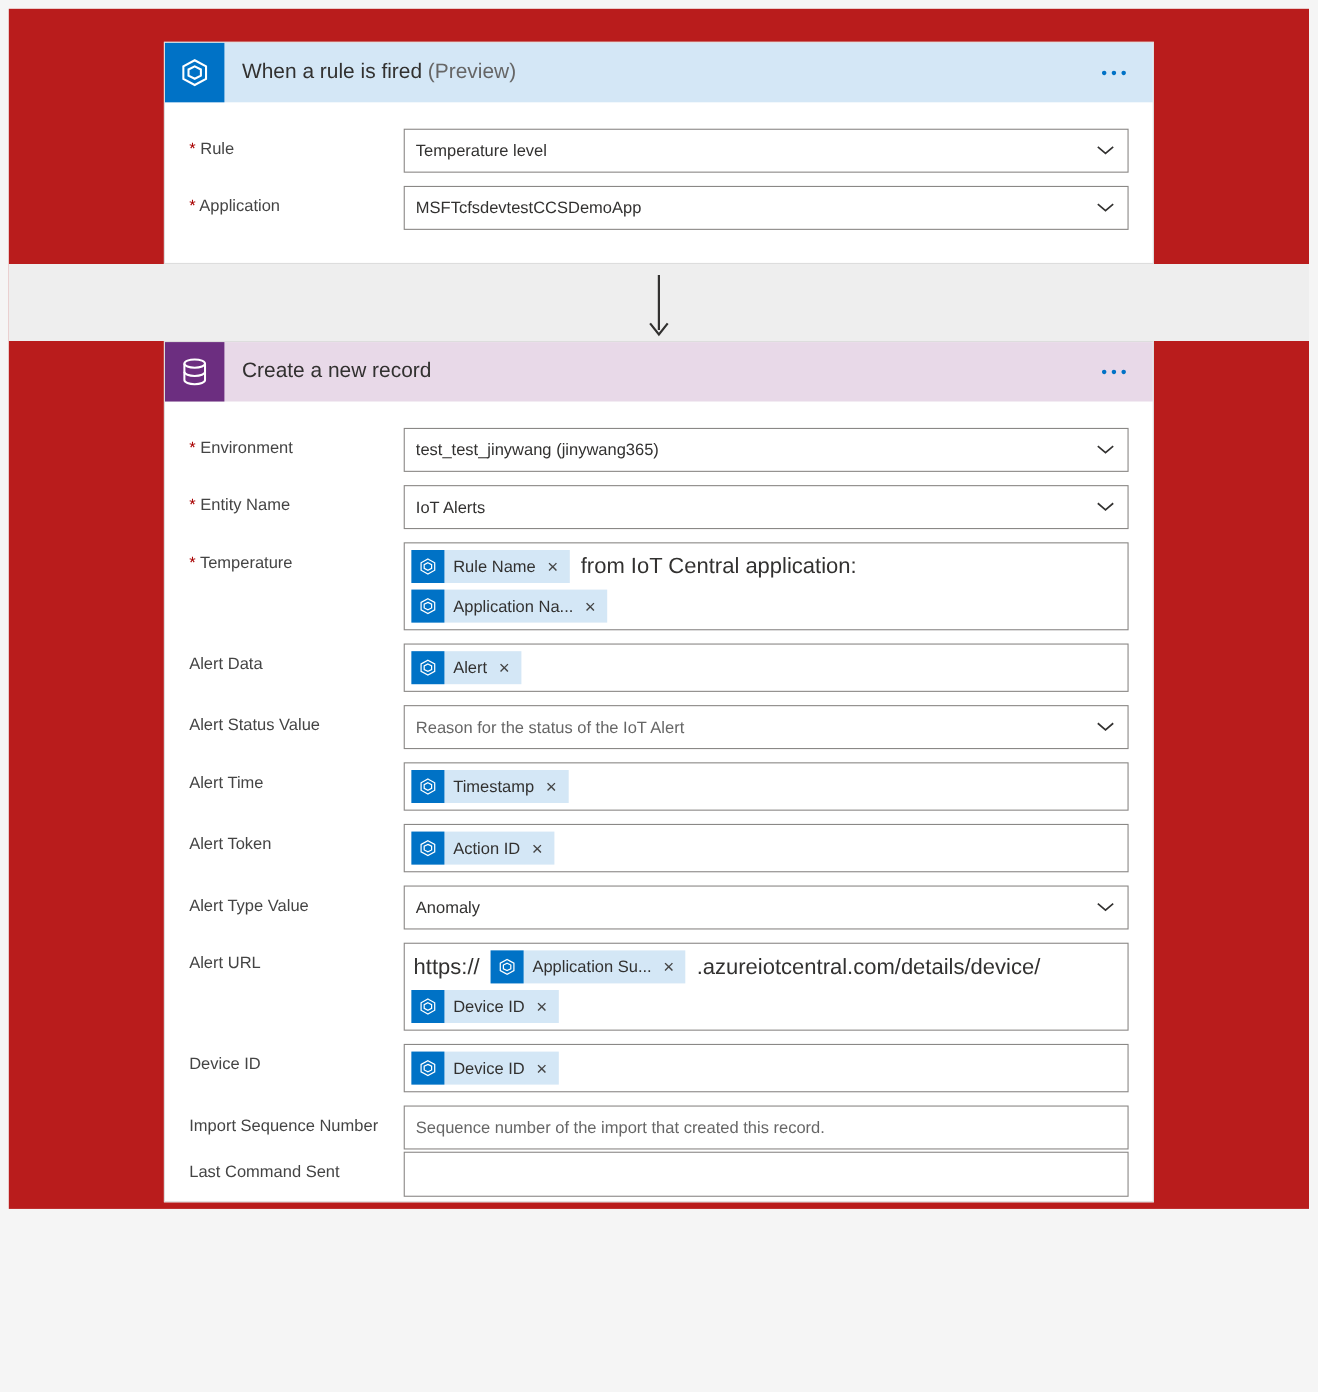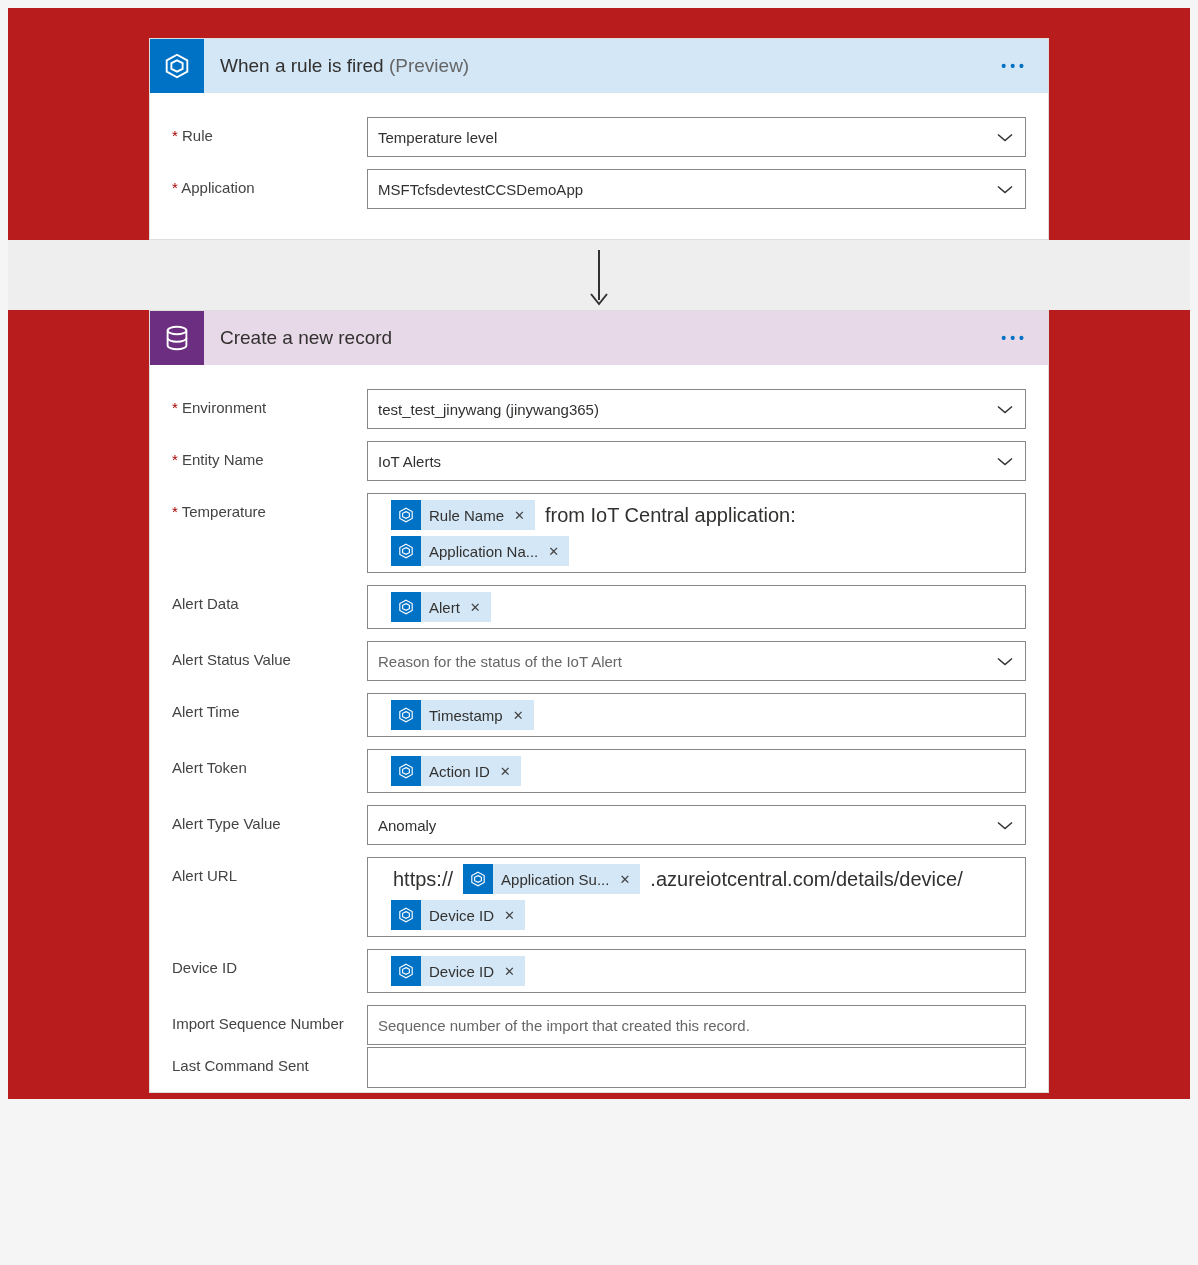--- a/index.html
+++ b/index.html
@@ -92,21 +92,21 @@
     border: 1px solid #8a8886;
     min-height: 40px;
     position: relative;
     display: flex;
     align-items: center;
     flex-wrap: wrap;
     padding: 3px 40px 3px 10px;
     font-size: 15px;
     background: #fff;
   }
-  .form-control.token-box { padding: 3px 40px 3px 19px; }
+  .form-control.token-box { padding: 3px 40px 3px 2px; }
   .form-control.plain-text { color: #323130; }
   .form-control.placeholder-text { color: #666; }
   .form-control .chevron {
     position: absolute;
     right: 12px;
     top: 50%;
     transform: translateY(-50%);
     pointer-events: none;
   }
   .chevron svg { width: 16px; height: 10px; stroke: #323130; stroke-width: 1.5; fill: none; }

